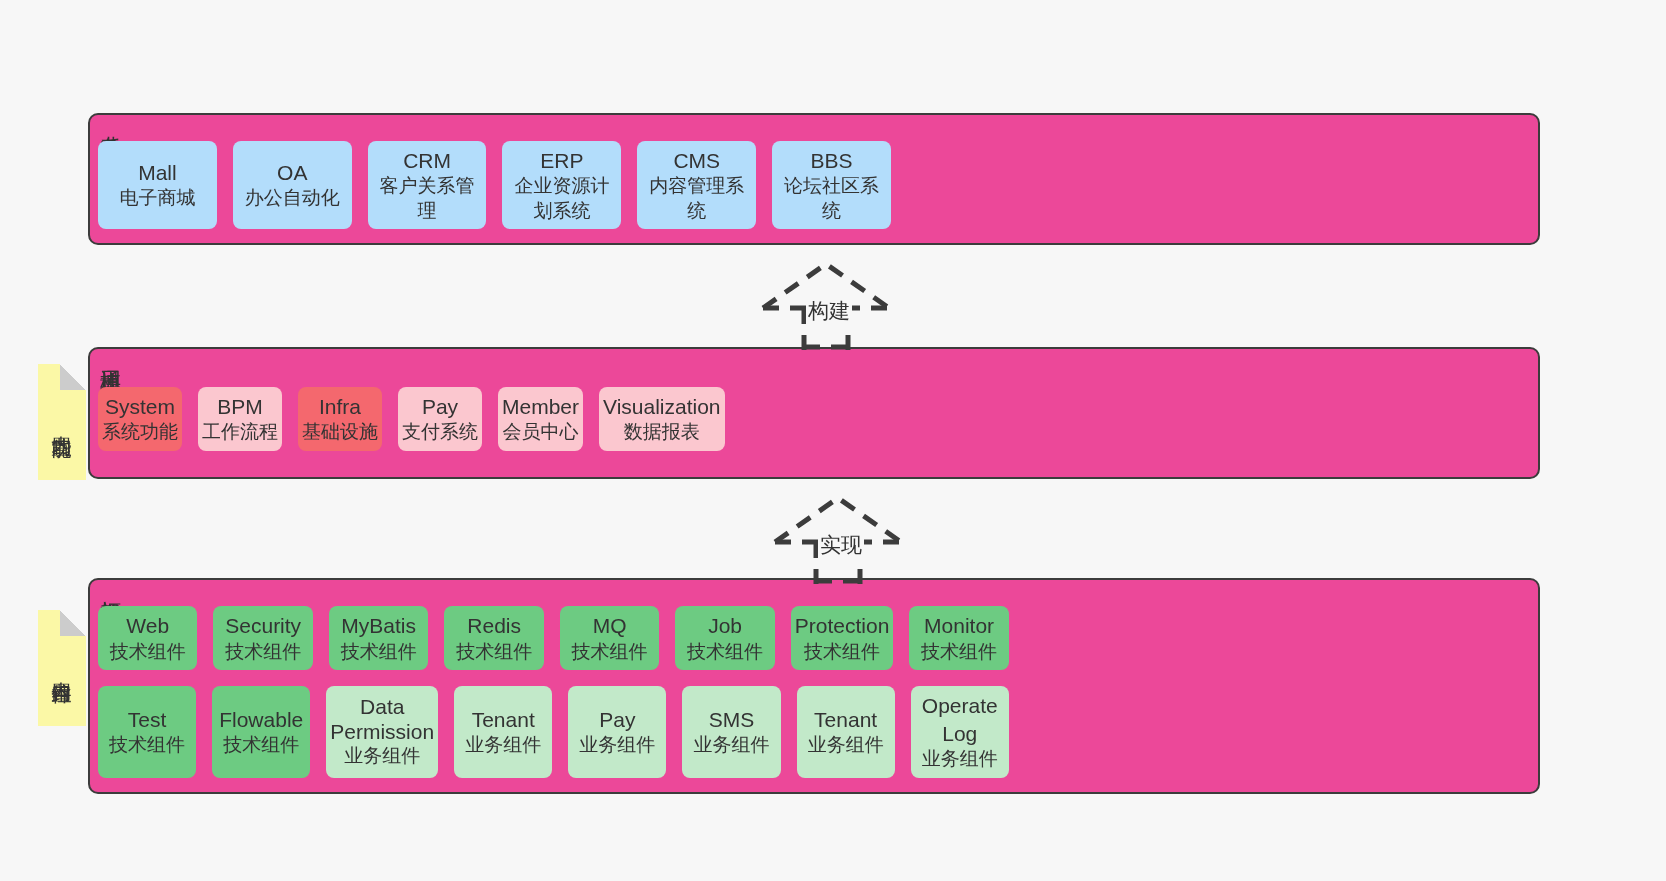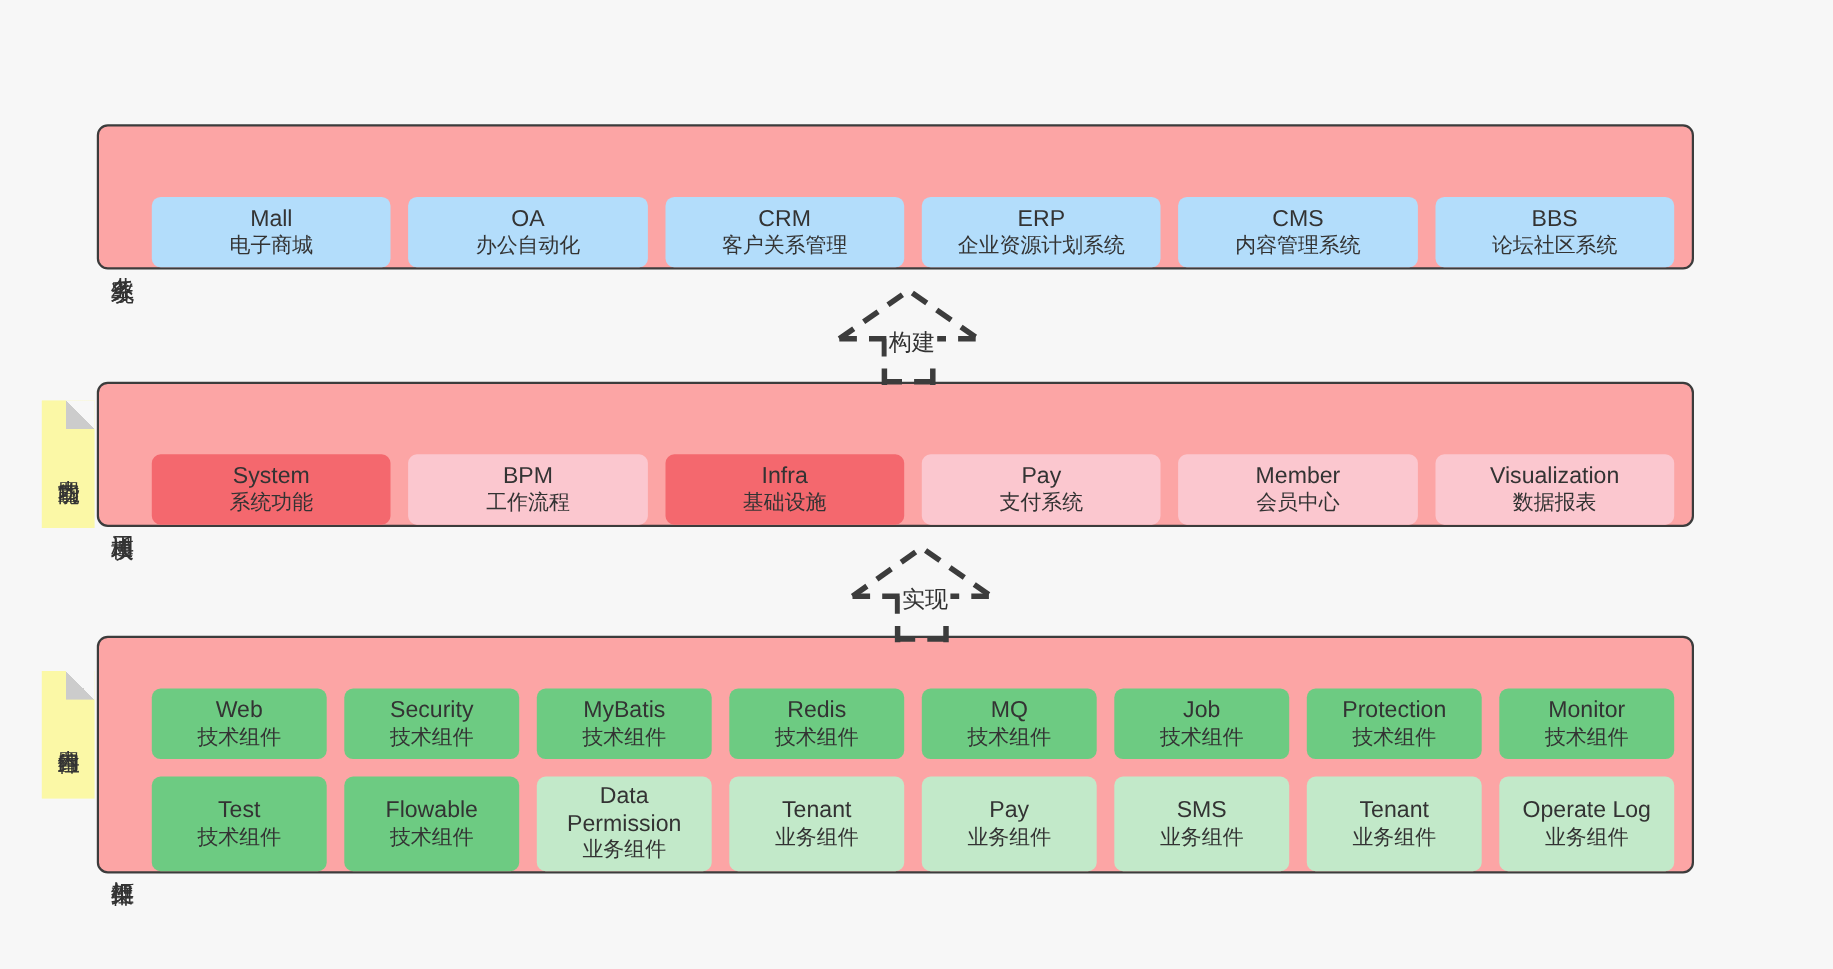--- a/index.html
+++ b/index.html
@@ -17,26 +17,27 @@
   }
 
   .canvas {
     position: absolute;
     inset: 0;
   }
 
   
   .layer {
     position: absolute;
-    background: #fca5a5;
+    background: #ec4899;
     border: 2px solid #3c3c3c;
     border-radius: 10px;
     box-sizing: border-box;
     display: flex;
-    align-items: flex-end;
+    align-items: flex-start;
+    flex-direction: column;
   }
 
   .layer-title {
     flex: 0 0 auto;
     width: 40px;
     display: flex;
     align-items: center;
     justify-content: center;
     font-size: 21px;
     line-height: 1.18;

